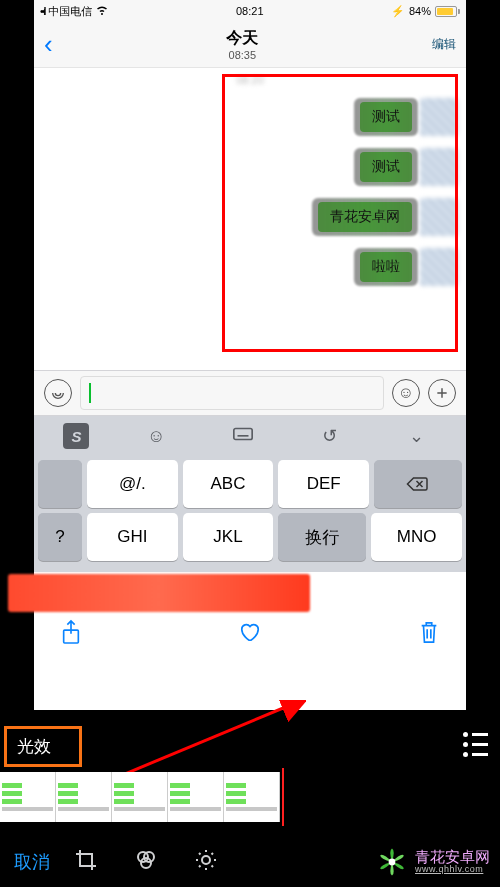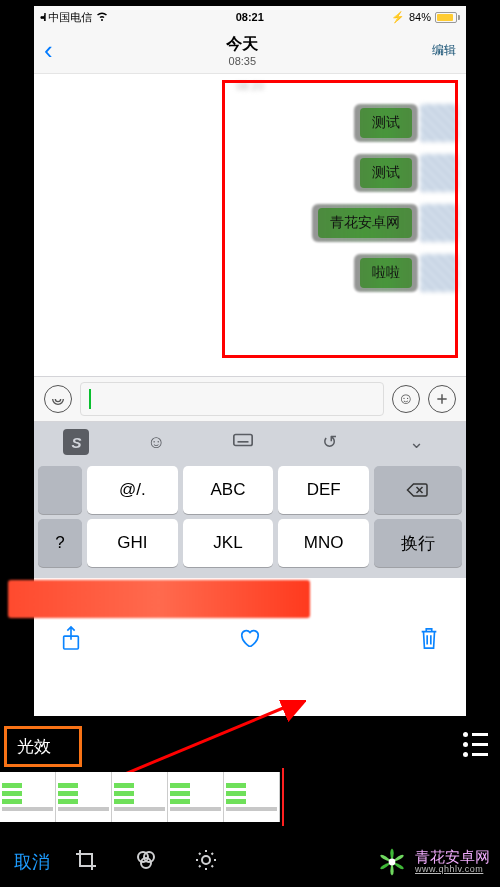--- a/index.html
+++ b/index.html
@@ -1,22 +1,22 @@
 <!DOCTYPE html>
 <html><head>
 <meta charset="utf-8">
 <style>
   * { box-sizing: border-box; margin: 0; padding: 0; font-family: -apple-system, "Helvetica Neue", Arial, sans-serif; }
   body { width: 500px; height: 887px; background: #000; position: relative; overflow: hidden; }
   .outer-black { position: absolute; inset: 0; background: #000; }
-  .phone { position: absolute; left: 34px; top: 0; width: 432px; height: 710px; background: #fff; margin-top: 6px; }
+  .phone { position: absolute; left: 34px; top: 0; width: 432px; height: 710px; background: #fff; }
   .status-bar { height: 22px; font-size: 11px; display: flex; align-items: center; justify-content: space-between; padding: 0 6px; background: #f7f7f7; }
   .status-left, .status-right { display: flex; align-items: center; gap: 4px; color: #000; }
   .status-left .signal { letter-spacing: -2px; font-size: 10px; }
-  .status-center { font-weight: 700; text-align: center; }
+  .status-center { font-weight: 400; text-align: center; }
   .battery-icon { display: inline-flex; align-items: center; }
   .battery-shell { width: 22px; height: 11px; border: 1px solid #999; border-radius: 2px; position: relative; }
   .battery-fill { position: absolute; left: 1px; top: 1px; bottom: 1px; width: 82%; background: #ffcc33; border-radius: 1px; }
   .battery-tip { width: 2px; height: 5px; background: #999; margin-left: 1px; border-radius: 0 1px 1px 0; }
 
   .nav-bar { height: 46px; display: flex; align-items: center; justify-content: space-between; padding: 0 10px; border-bottom: 1px solid #e5e5e5; background: #f7f7f7; }
   .nav-back { color: #007aff; font-size: 26px; font-weight: 300; }
   .nav-title { text-align: center; color: #000; }
   .nav-title .t1 { font-size: 16px; font-weight: 600; }
   .nav-title .t2 { font-size: 11px; color: #555; }
@@ -195,22 +195,22 @@
           <svg viewBox="0 0 32 24" fill="none" stroke="#333" stroke-width="2">
               <path d="M10 4h16a2 2 0 012 2v12a2 2 0 01-2 2H10l-8-8 8-8z"></path>
               <path d="M14 8l8 8M22 8l-8 8"></path>
             </svg>
         </div>
       </div>
       <div class="k-row">
         <div class="key shade small-left">?</div>
         <div class="key">GHI</div>
         <div class="key">JKL</div>
+        <div class="key shade right-col">换行</div>
         <div class="key">MNO</div>
-        <div class="key shade right-col">换行</div>
       </div>
     </div>
 
     <div class="red-strip">
       <div class="red-fill"></div>
     </div>
 
     <div class="bottom-icons">
       <span class="b-ic">
         <svg viewBox="0 0 24 28" fill="none" stroke="#0a84ff" stroke-width="1.8">

